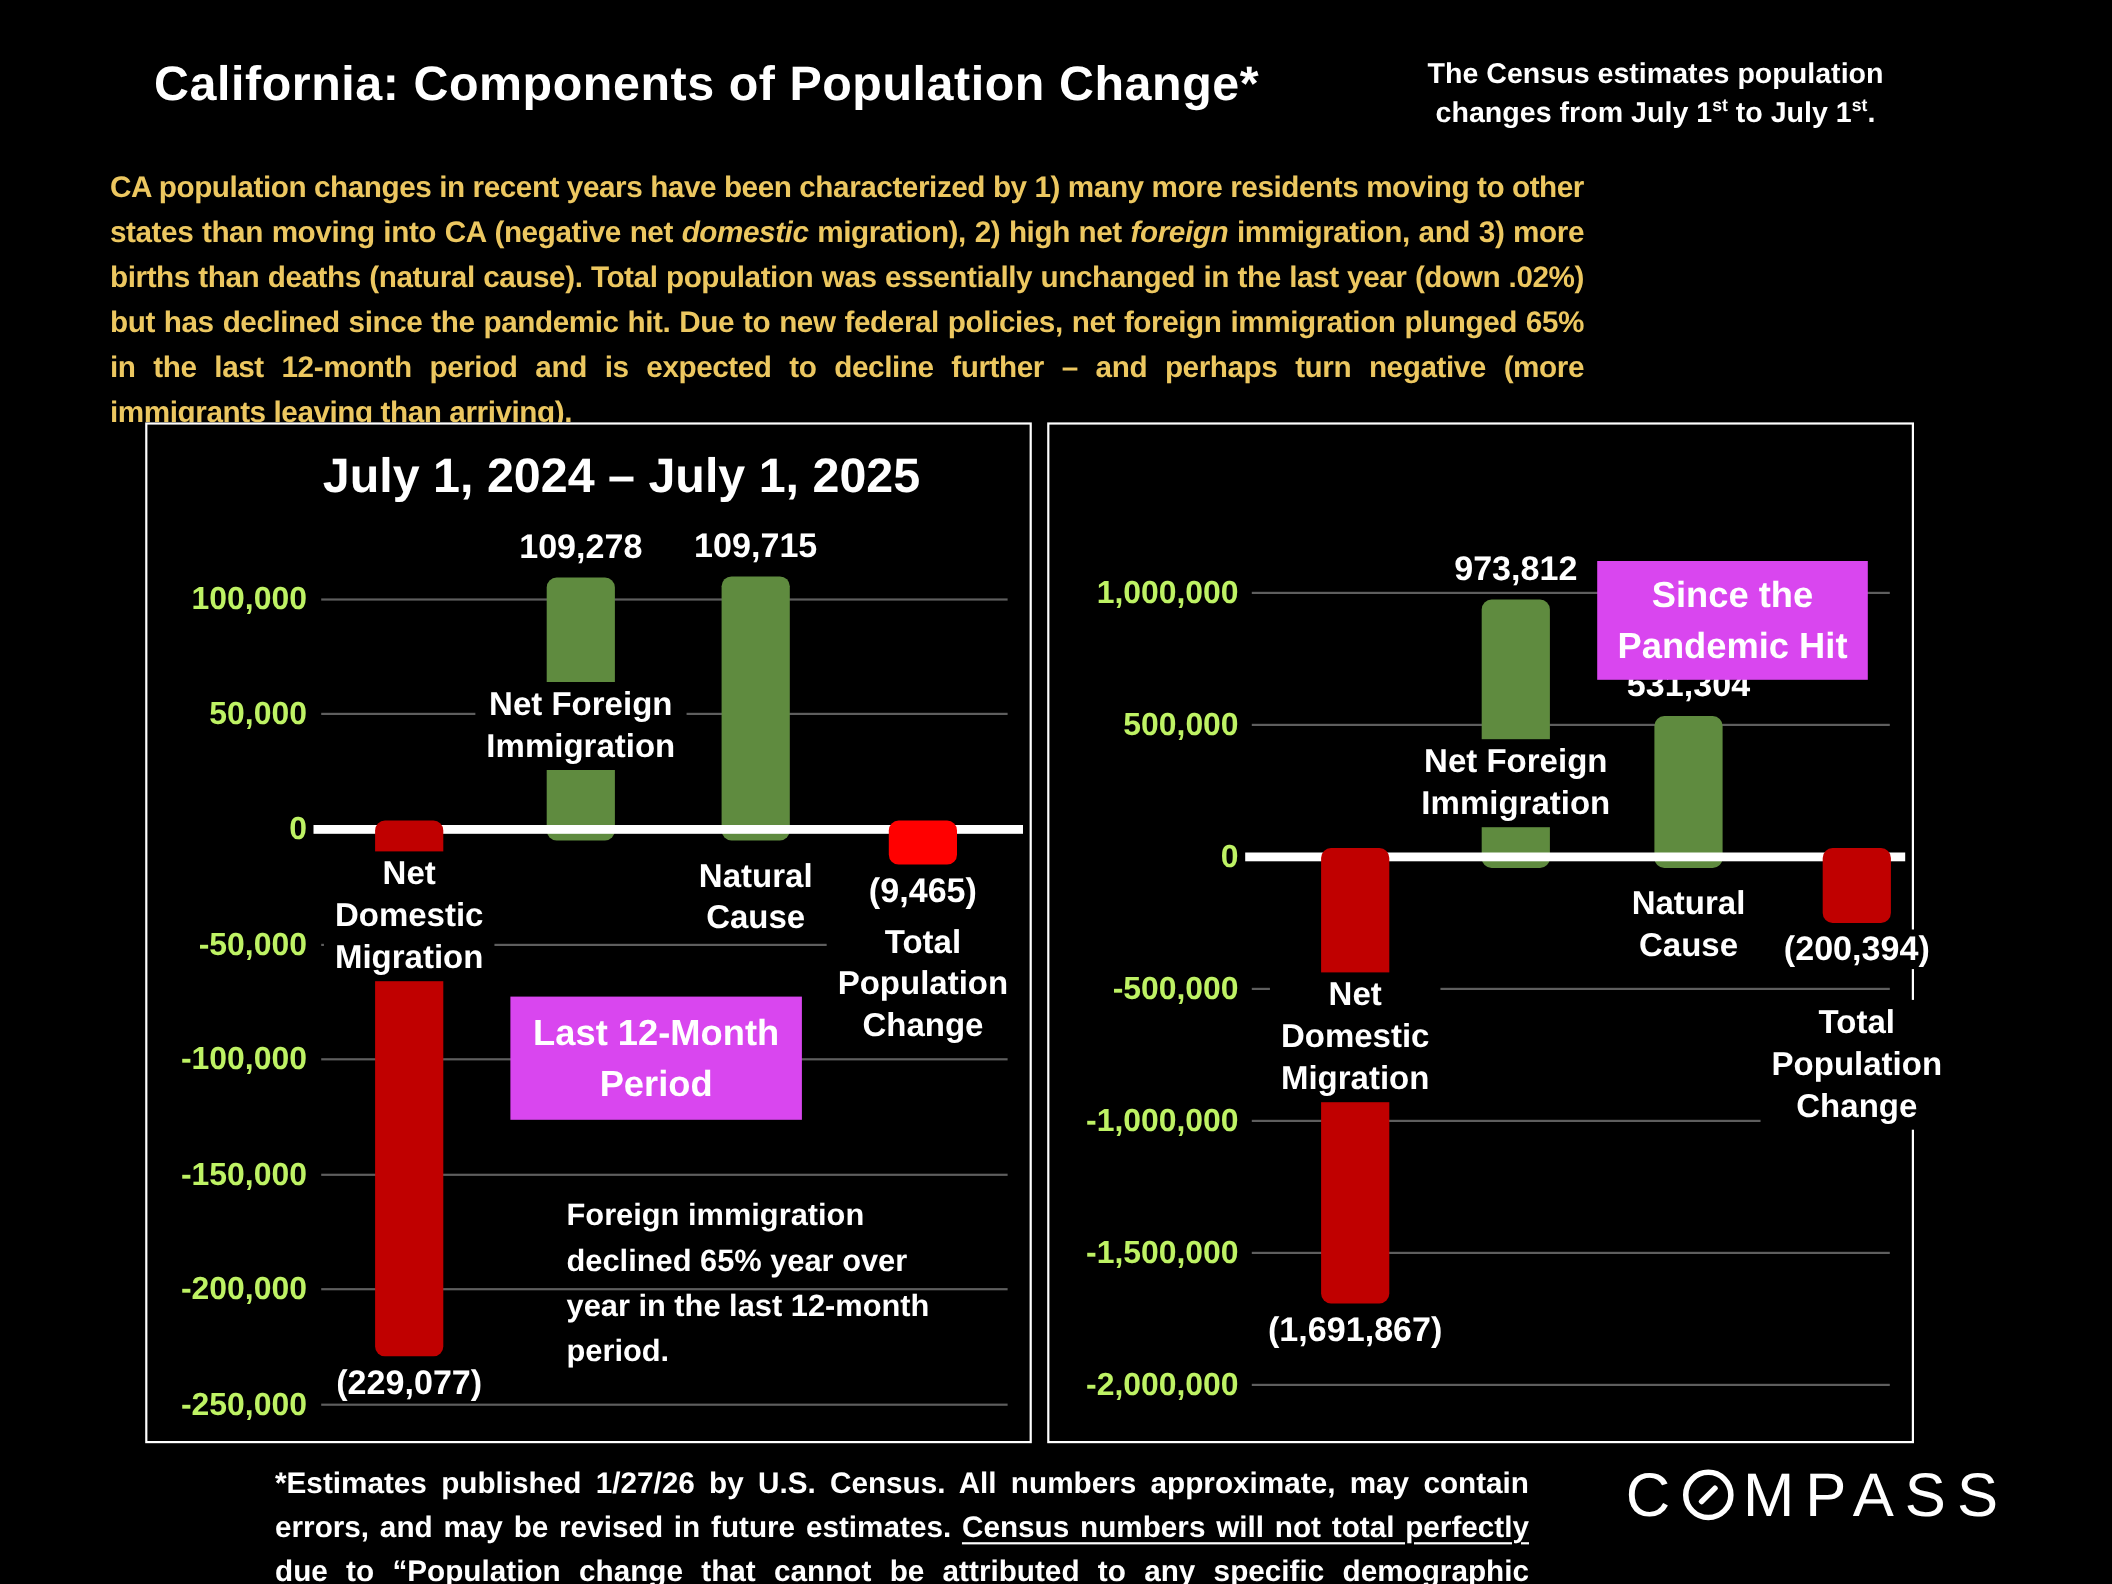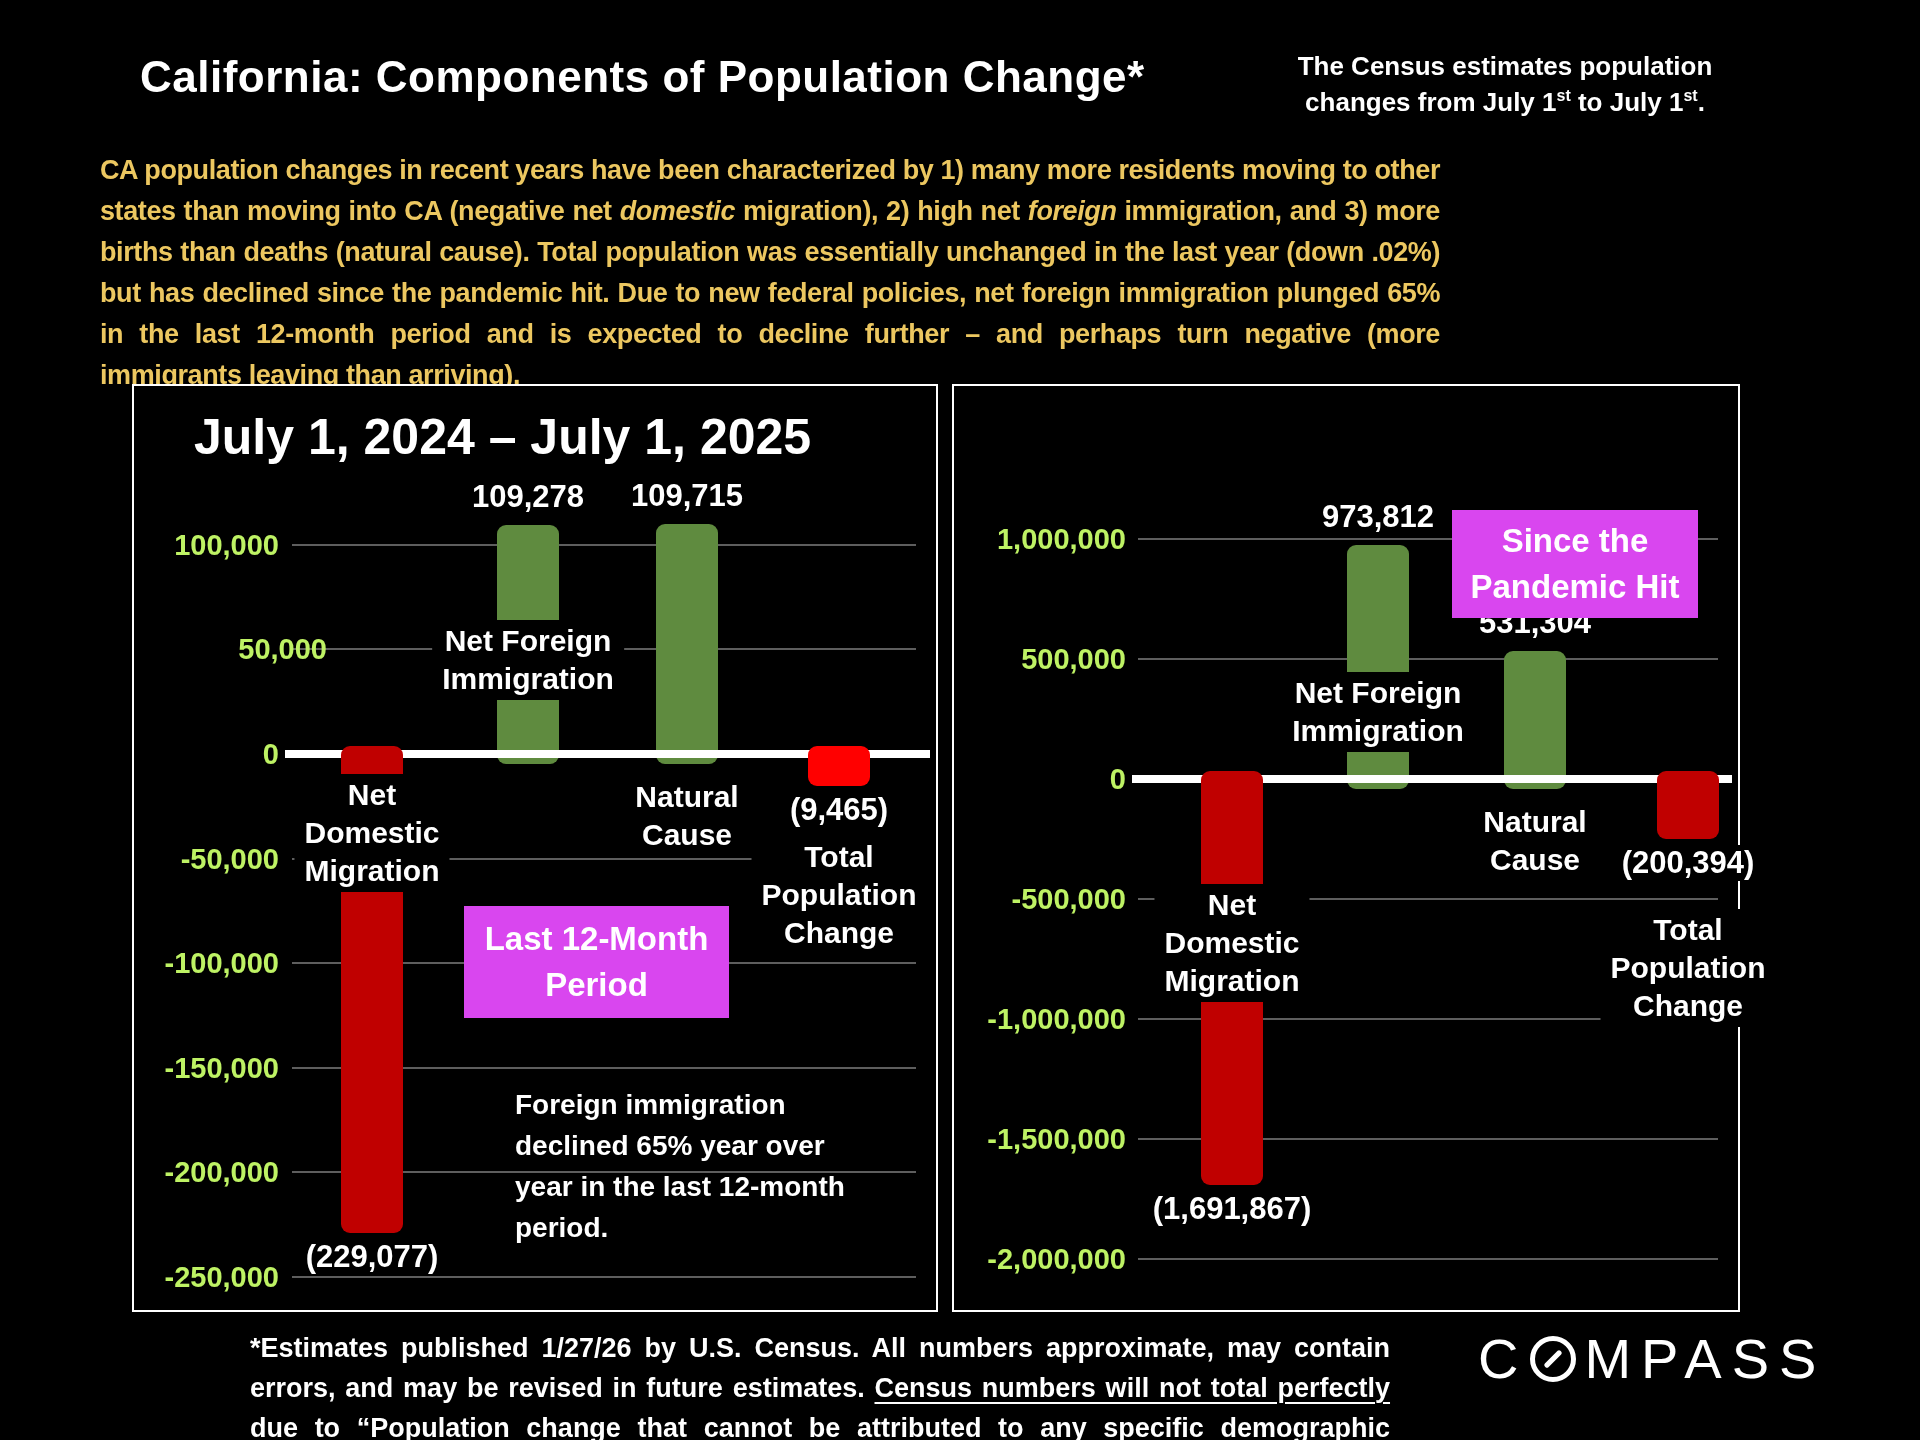--- a/index.html
+++ b/index.html
@@ -16,21 +16,21 @@
   .footer{position:absolute;left:250px;top:1328px;width:1140px;font-size:27px;font-weight:700;
           line-height:40px;text-align:justify;color:#fff;}
   .footer .seg-u{text-decoration:underline;text-decoration-thickness:2px;text-underline-offset:5px;}
   .brand{position:absolute;left:1478px;top:1326px;display:flex;align-items:center;
          font-size:56px;font-weight:400;letter-spacing:10px;color:#fff;}
   .brand .o{display:inline-block;width:36px;height:36px;border:5px solid #fff;border-radius:50%;
             position:relative;margin:0 8px 0 2px;}
   .brand .o::before{content:"";position:absolute;left:50%;top:50%;width:5px;height:22px;background:#fff;
             transform:translate(-50%,-50%) rotate(45deg);border-radius:2px;}
   .chart-box{position:absolute;border:2px solid #fff;background:#000;box-sizing:border-box;}
-  .chart-title{position:absolute;font-size:50px;font-weight:700;color:#fff;z-index:6;}
+  .chart-title{position:absolute;text-align:center;font-size:44px;font-weight:700;color:#fff;z-index:6;}
   .grid{position:absolute;height:2px;background:#5e5e5e;z-index:1;}
   .tick-label{position:absolute;text-align:right;font-size:29px;font-weight:700;color:#bef264;z-index:6;}
   .zero{position:absolute;height:8px;background:#fff;z-index:3;}
   .bar{position:absolute;border-radius:9px;}
   .bar-pos{z-index:2;} .bar-neg{z-index:4;}
   .vlabel{position:absolute;transform:translateX(-50%);white-space:nowrap;background:#000;
           padding:0 8px;font-size:31px;font-weight:700;color:#fff;z-index:6;}
   .clabel{position:absolute;transform:translateX(-50%);white-space:pre-line;text-align:center;
           background:#000;padding:2px 10px;font-size:30px;font-weight:700;line-height:38px;color:#fff;z-index:6;}
   .ann{position:absolute;background:#d946ef;color:#fff;display:flex;align-items:center;justify-content:center;
@@ -49,21 +49,21 @@
   </div>
 
   <div class="intro"><span>CA population changes in recent years have been characterized by 1) many more residents moving to other states than moving into CA (negative net </span><span class="seg-i">domestic</span><span> migration), 2) high net </span><span class="seg-i">foreign</span><span> immigration, and 3) more births than deaths (natural cause). Total population was essentially unchanged in the last year (down .02%) but has declined since the pandemic hit. Due to new federal policies, net foreign immigration plunged 65% in the last 12-month period and is expected to decline further – and perhaps turn negative (more immigrants leaving than arriving).</span></div>
 
   <div id="charts">
       <div class="chart-box" style="left: 132px; top: 384px; width: 806px; height: 928px;">
         <div class="chart-title" style="left: 60px; right: 0px; top: 22px;">July 1, 2024 – July 1, 2025</div>
         <div class="grid" style="left: 158px; width: 624px; top: 158px;"></div>
         <div class="tick-label" style="left: 0px; width: 145px; top: 139px; height: 40px; line-height: 40px;">100,000</div>
         <div class="grid" style="left: 158px; width: 624px; top: 262px;"></div>
-        <div class="tick-label" style="left: 0px; width: 145px; top: 243px; height: 40px; line-height: 40px; margin-left: 48px;">50,000</div>
+        <div class="tick-label" style="left: 0px; width: 145px; top: 243px; height: 40px; line-height: 40px;">50,000</div>
         <div class="tick-label" style="left: 0px; width: 145px; top: 348px; height: 40px; line-height: 40px;">0</div>
         <div class="grid" style="left: 158px; width: 624px; top: 472px;"></div>
         <div class="tick-label" style="left: 0px; width: 145px; top: 453px; height: 40px; line-height: 40px;">-50,000</div>
         <div class="grid" style="left: 158px; width: 624px; top: 576px;"></div>
         <div class="tick-label" style="left: 0px; width: 145px; top: 557px; height: 40px; line-height: 40px;">-100,000</div>
         <div class="grid" style="left: 158px; width: 624px; top: 681px;"></div>
         <div class="tick-label" style="left: 0px; width: 145px; top: 662px; height: 40px; line-height: 40px;">-150,000</div>
         <div class="grid" style="left: 158px; width: 624px; top: 785px;"></div>
         <div class="tick-label" style="left: 0px; width: 145px; top: 766px; height: 40px; line-height: 40px;">-200,000</div>
         <div class="grid" style="left: 158px; width: 624px; top: 890px;"></div>

